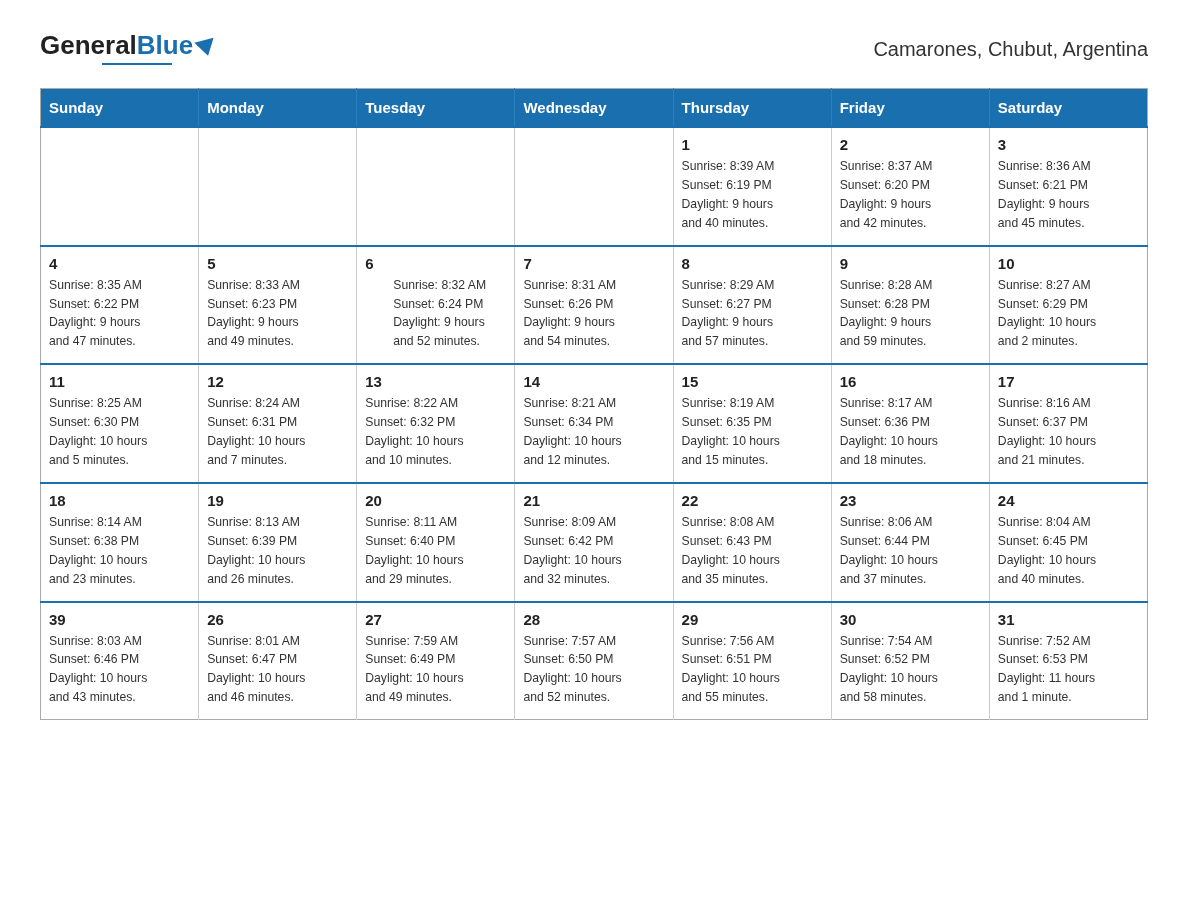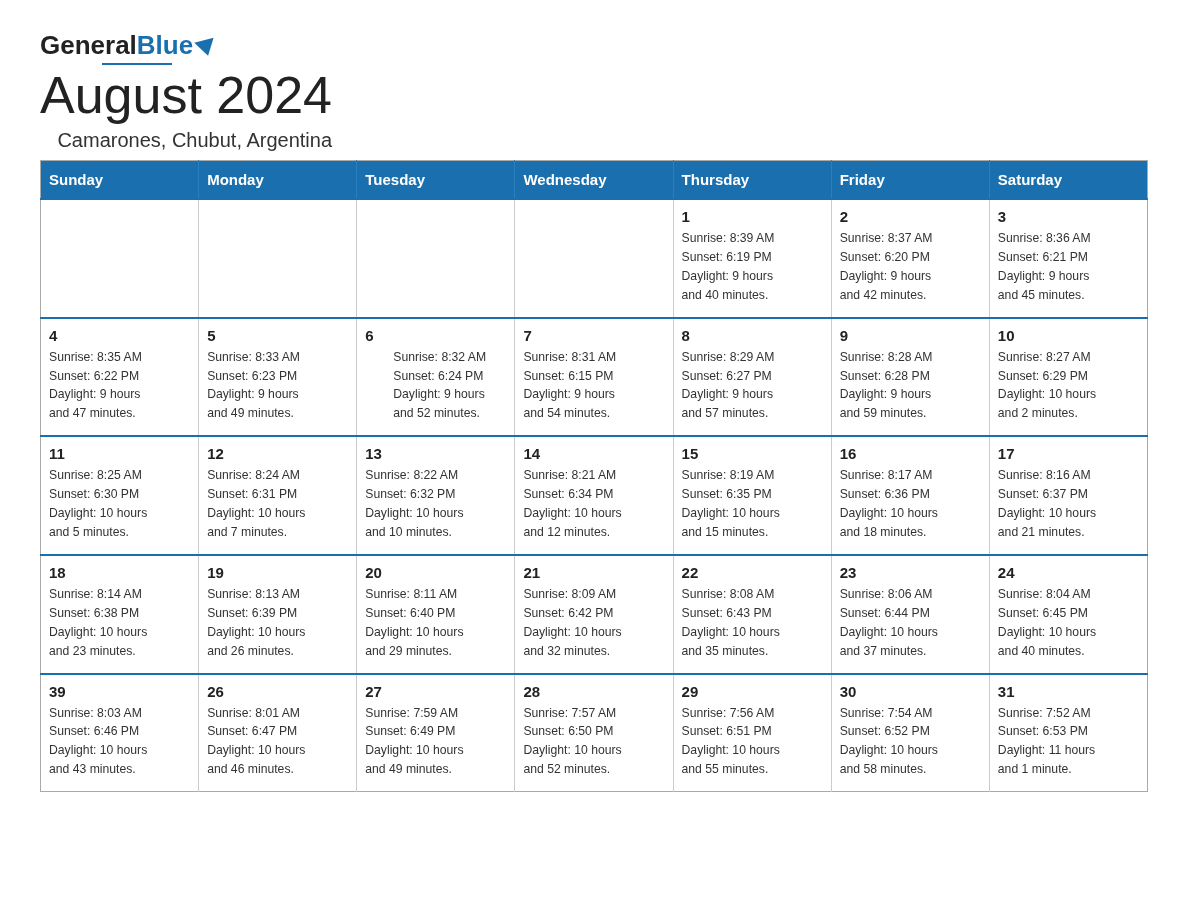--- a/index.html
+++ b/index.html
@@ -7,23 +7,22 @@
       font-family: Arial, Helvetica, sans-serif;
       background: #fff;
       color: #222;
       padding: 30px 40px;
       width: 1188px;
       min-height: 918px;
     }
     .header {
       display: flex;
       justify-content: space-between;
-      align-items: flex-start;
-      margin-bottom: 8px;
-      flex-direction: column;
+      align-items: center;
+      margin-bottom: 23px;
     }
     .logo {
       display: flex;
       flex-direction: column;
       align-items: flex-start;
     }
     .logo-text {
       display: flex;
       align-items: center;
     }
@@ -127,21 +126,20 @@
     <div class="logo-text">
       <span class="logo-general">General</span>
       <div class="logo-blue-part">
         <span class="logo-blue">Blue</span>
         <div class="logo-triangle"></div>
       </div>
     </div>
     <div class="logo-underline"></div>
   </div>
   <div class="title-section">
-    <div class="month-title">August 2024</div>
     <div class="location">Camarones, Chubut, Argentina</div>
   </div>
 </div>
 
 <table class="calendar">
   <thead>
     <tr>
     <th>Sunday</th>
         <th>Monday</th>
         <th>Tuesday</th>
@@ -197,21 +195,21 @@
         <td>
           <span class="day-num">6</span>
           <div class="day-info" style="white-space: pre-line; margin-left: 28px;">Sunrise: 8:32 AM
 Sunset: 6:24 PM
 Daylight: 9 hours
 and 52 minutes.</div>
         </td>
         <td>
           <span class="day-num">7</span>
           <div class="day-info" style="white-space: pre-line;">Sunrise: 8:31 AM
-Sunset: 6:15 PM
+Sunset: 6:26 PM
 Daylight: 9 hours
 and 54 minutes.</div>
         </td>
         <td>
           <span class="day-num">8</span>
           <div class="day-info" style="white-space: pre-line;">Sunrise: 8:29 AM
 Sunset: 6:27 PM
 Daylight: 9 hours
 and 57 minutes.</div>
         </td>

